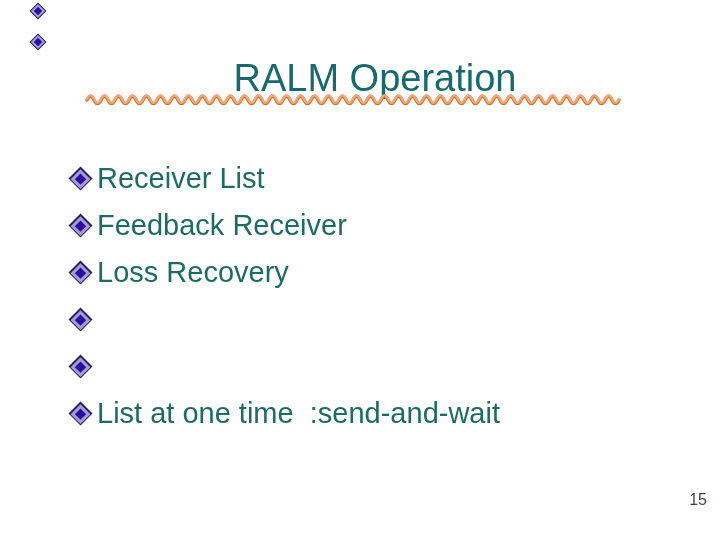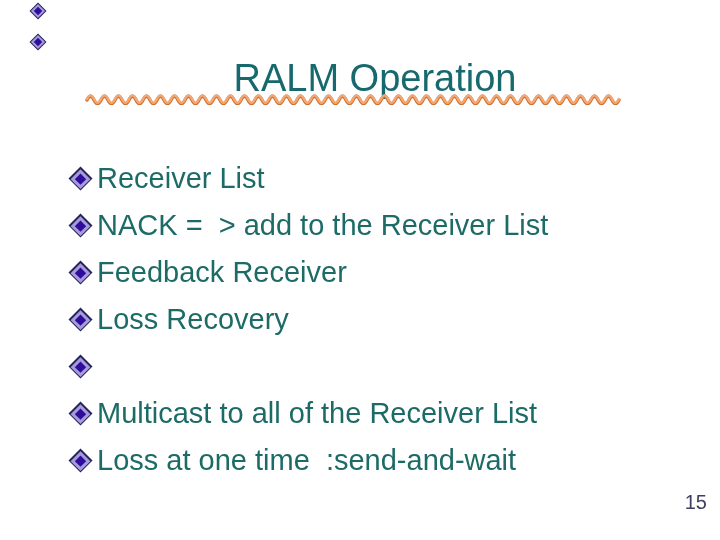--- a/index.html
+++ b/index.html
@@ -55,21 +55,21 @@
   
   .corner{position:absolute;left:29px;top:2px;width:18px;}
   .corner .dwrap{width:18px;height:18px;margin:0 0 13px 0;flex:none;}
   .corner .diamond{left:3px;top:3px;width:12px;height:12px;}
   .corner .diamond::before{inset:1.2px;}
   .corner .diamond::after{inset:3.4px;}
 
   
   .page-number{
     position:absolute;right:13px;top:491px;
-    font-size:20px;color:var(--page-number-text,#3f3f63);
+    font-size:16px;color:var(--page-number-text,#3f3f63);
   }
 </style>
 </head>
 <body>
 
 <div class="slide">
 
   <div class="corner">
     <div class="dwrap">
         <div class="diamond"></div>
@@ -90,48 +90,41 @@
       <li>
         <div class="dwrap">
           <div class="diamond"></div>
         </div>
         <span class="bullet-text">Receiver List</span>
       </li>
       <li>
         <div class="dwrap">
           <div class="diamond"></div>
         </div>
-        <span class="bullet-text">NACK =  &gt; add to the Receiver List</span>
-      </li>
-      <li>
-        <div class="dwrap">
-          <div class="diamond"></div>
-        </div>
         <span class="bullet-text">Feedback Receiver</span>
       </li>
       <li>
         <div class="dwrap">
           <div class="diamond"></div>
         </div>
         <span class="bullet-text">Loss Recovery</span>
       </li>
       <li>
         <div class="dwrap">
           <div class="diamond"></div>
         </div>
       </li>
       <li>
         <div class="dwrap">
           <div class="diamond"></div>
         </div>
-        <span class="bullet-text">Multicast to all of the Receiver List</span>
       </li>
       <li>
         <div class="dwrap">
           <div class="diamond"></div>
         </div>
-        <span class="bullet-text">Loss at one time  :send-and-wait</span>
+        <span class="bullet-text">List at one time  :send-and-wait</span>
       </li>
     </ul>
 
   <div class="page-number">15</div>
 
 </div>
 
 </body></html>

